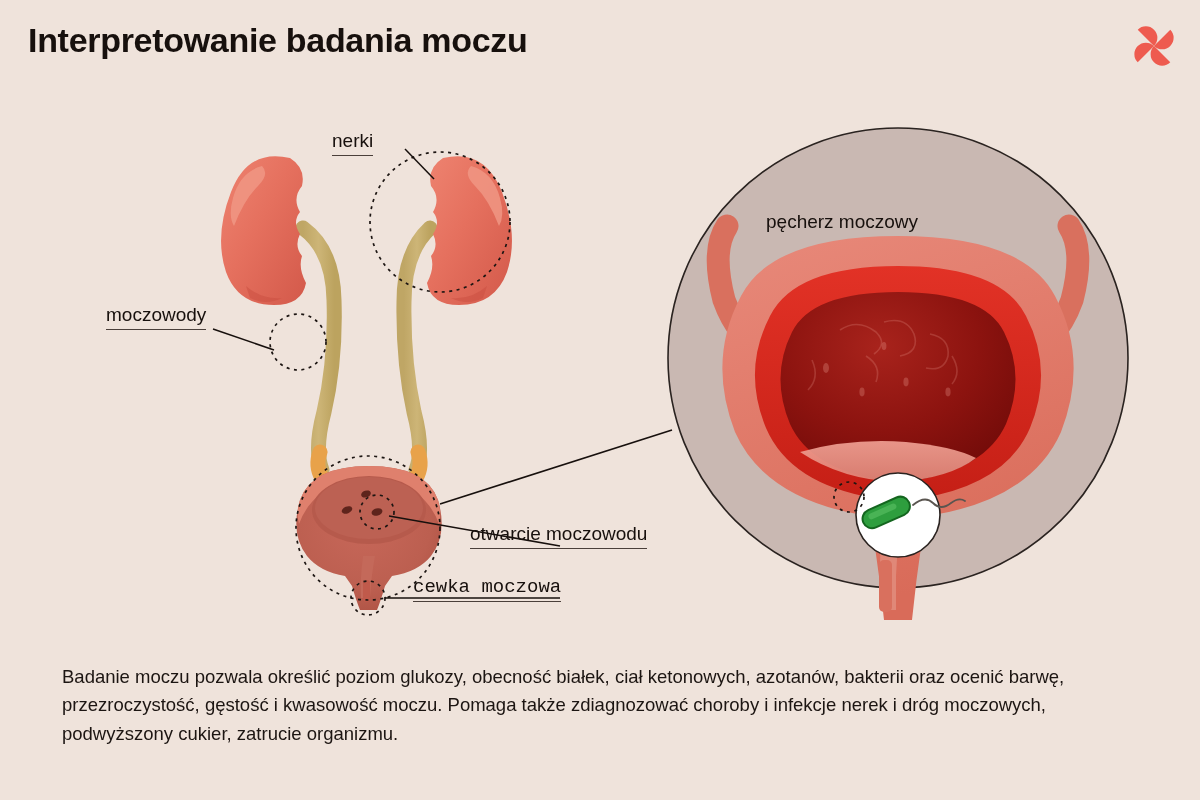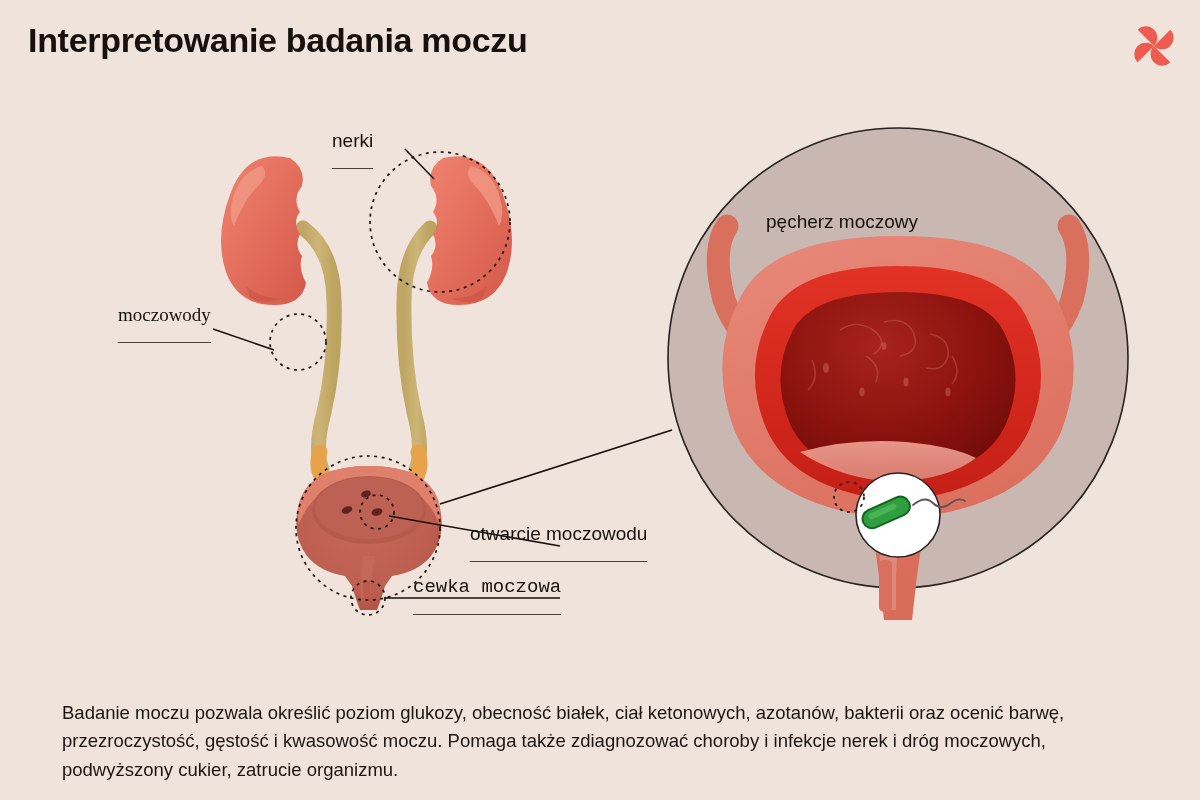--- a/index.html
+++ b/index.html
@@ -55,34 +55,34 @@
   
   .lbl {
     position: absolute;
     font-size: 19px;
     color: #17100d;
     white-space: nowrap;
     line-height: 1.1;
   }
   .lbl.u {
     border-bottom: 1.6px solid #4a3f3a;
-    padding-bottom: 16px;
+    padding-bottom: 3px;
   }
   .lbl-nerki      { left: 332px; top: 131px; }
-  .lbl-moczowody  { left: 118px; top: 305px; font-family: Liberation Serif, serif; }
+  .lbl-moczowody  { left: 106px; top: 305px; }
   .lbl-otwarcie   { left: 470px; top: 524px; text-align: right; }
   .lbl-cewka      { left: 413px; top: 577px; font-family: Liberation Mono, monospace; }
   .lbl-pecherz    { left: 766px; top: 212px; font-size: 19px; }
   .lbl-bakterie   { left: 727px; top: 561px; font-size: 19px; }
 
   
   .body-copy {
     position: absolute;
     left: 62px;
-    top: 680px;
+    top: 644px;
     width: 1078px;
     font-size: 18.5px;
     line-height: 1.55;
     color: #1c1512;
   }
 </style>
 </head>
 <body>
 
 <div id="infographic">

